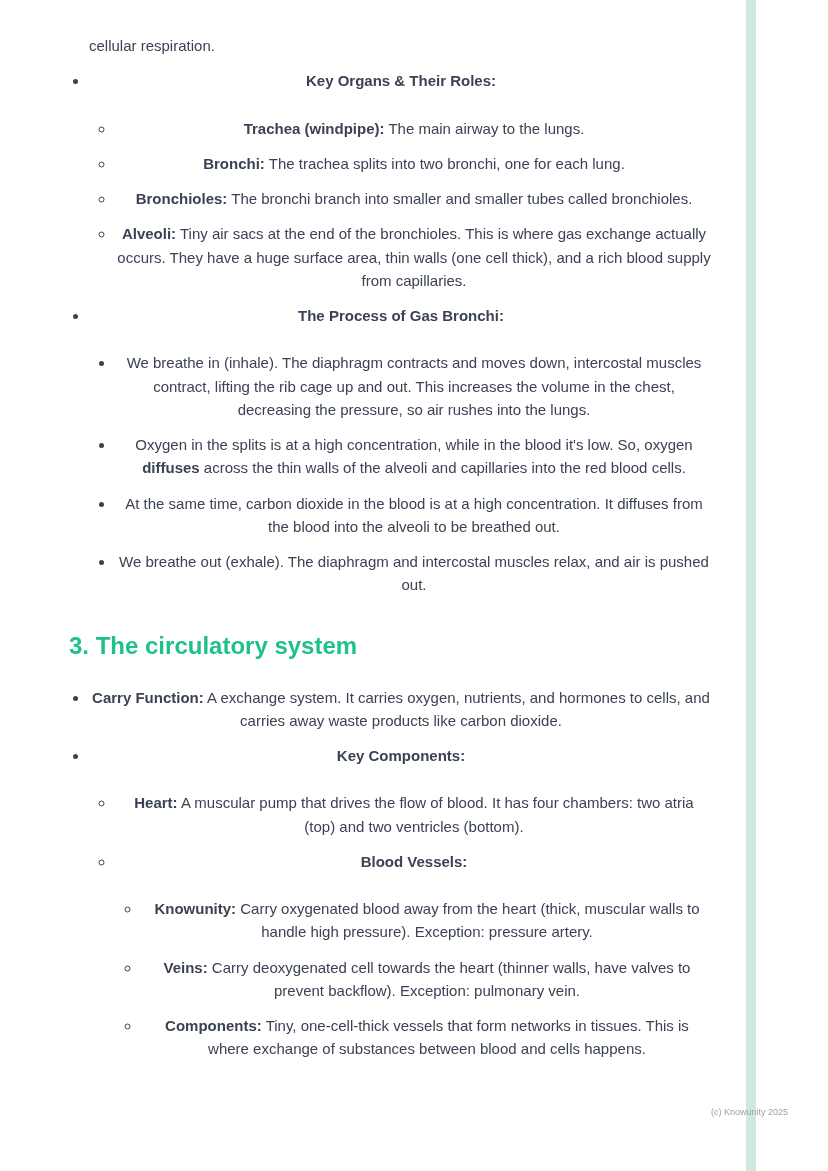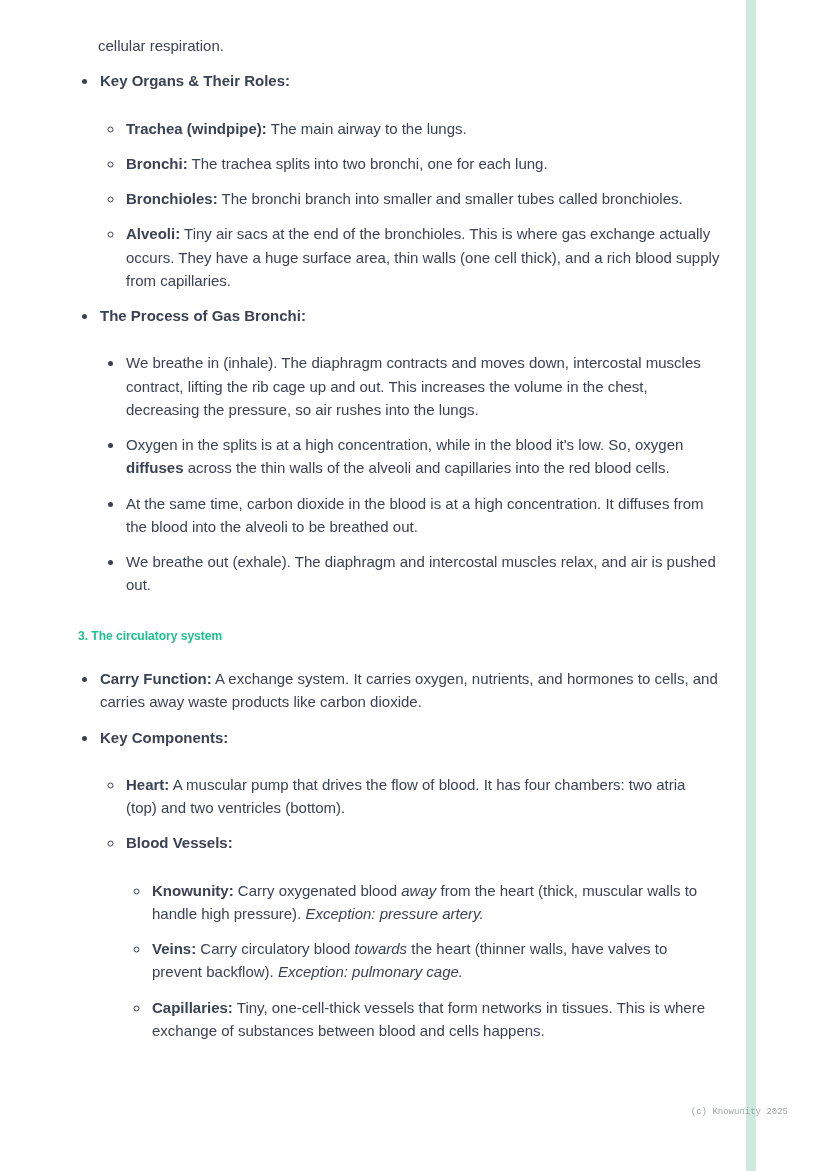--- a/index.html
+++ b/index.html
@@ -16,56 +16,55 @@
     position:relative;
     overflow:hidden;
     color:var(--text);
   }
   .page{position:absolute;inset:0;background:#ffffff;}
   .side-bar{
     position:absolute;top:0;right:72px;width:10px;height:100%;
     background:var(--bar);
   }
   .content{
-    position:absolute;top:34px;left:78px;width:642px;
+    position:absolute;top:34px;left:69px;width:642px;
     font-size:15px;line-height:1.55;
   }
   .para{
     margin:0 0 12px 20px;
   }
   ul.list{
     margin:0 0 4px 0;
     padding-left:20px;
   }
-  ul.list.disc{list-style-type:disc;}
+  ul.list.disc{list-style-type:disc;text-align:center;}
   ul.list.circle{list-style-type:circle;}
   ul.list > li{
     margin-bottom:12px;
     padding-left:2px;
   }
   ul.list ul.list{
     margin-top:24px;
     padding-left:24px;
   }
   .bold{font-weight:700;}
-  .italic{font-style:italic;}
+  .italic{}
   .section-heading{
     color:var(--accent);
-    font-size:12px;
+    font-size:24px;
     font-weight:700;
     margin:30px 0 22px 0;
   }
   .footer-note{
     position:absolute;
     right:40px;
     bottom:54px;
     font-size:9px;
     color:var(--footer);
     z-index:2;
-    font-family:Liberation Mono, monospace;
   }
 </style>
 </head>
 <body>
 
 <div class="page">
   <div class="content" id="doc-content">
       <p class="para"><span>cellular respiration.</span></p>
       <ul class="list disc">
         <li><span><span class="bold">Key Organs &amp; Their Roles:</span></span><ul class="list circle">
@@ -81,21 +80,21 @@
             <li><span><span>We breathe out (exhale). The diaphragm and intercostal muscles relax, and air is pushed out.</span></span></li>
           </ul></li>
       </ul>
       <h2 class="section-heading">3. The circulatory system</h2>
       <ul class="list disc">
         <li><span><span class="bold">Carry Function:</span><span> A exchange system. It carries oxygen, nutrients, and hormones to cells, and carries away waste products like carbon dioxide.</span></span></li>
         <li><span><span class="bold">Key Components:</span></span><ul class="list circle">
             <li><span><span class="bold">Heart:</span><span> A muscular pump that drives the flow of blood. It has four chambers: two atria (top) and two ventricles (bottom).</span></span></li>
             <li><span><span class="bold">Blood Vessels:</span></span><ul class="list circle">
                 <li><span><span class="bold">Knowunity:</span><span> Carry oxygenated blood </span><span class="italic">away</span><span> from the heart (thick, muscular walls to handle high pressure). </span><span class="italic">Exception: pressure artery.</span></span></li>
-                <li><span><span class="bold">Veins:</span><span> Carry circulatory blood </span><span class="italic">towards</span><span> the heart (thinner walls, have valves to prevent backflow). </span><span class="italic">Exception: pulmonary cage.</span></span></li>
-                <li><span><span class="bold">Capillaries:</span><span> Tiny, one-cell-thick vessels that form networks in tissues. This is where exchange of substances between blood and cells happens.</span></span></li>
+                <li><span><span class="bold">Veins:</span><span> Carry deoxygenated cell </span><span class="italic">towards</span><span> the heart (thinner walls, have valves to prevent backflow). </span><span class="italic">Exception: pulmonary vein.</span></span></li>
+                <li><span><span class="bold">Components:</span><span> Tiny, one-cell-thick vessels that form networks in tissues. This is where exchange of substances between blood and cells happens.</span></span></li>
               </ul></li>
           </ul></li>
       </ul>
     </div>
   <div class="side-bar"></div>
   <div class="footer-note">(c) Knowunity 2025</div>
 </div>
 
 </body></html>

